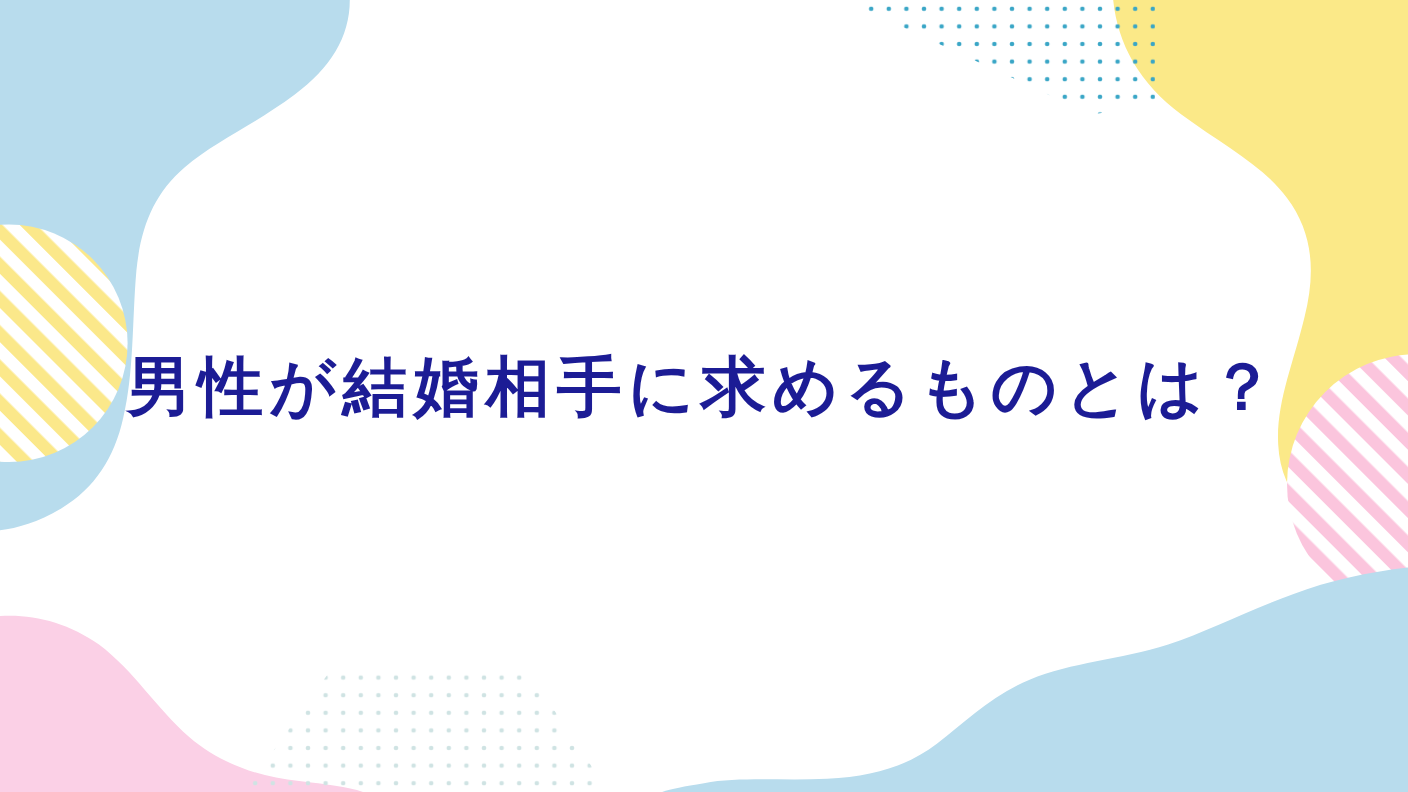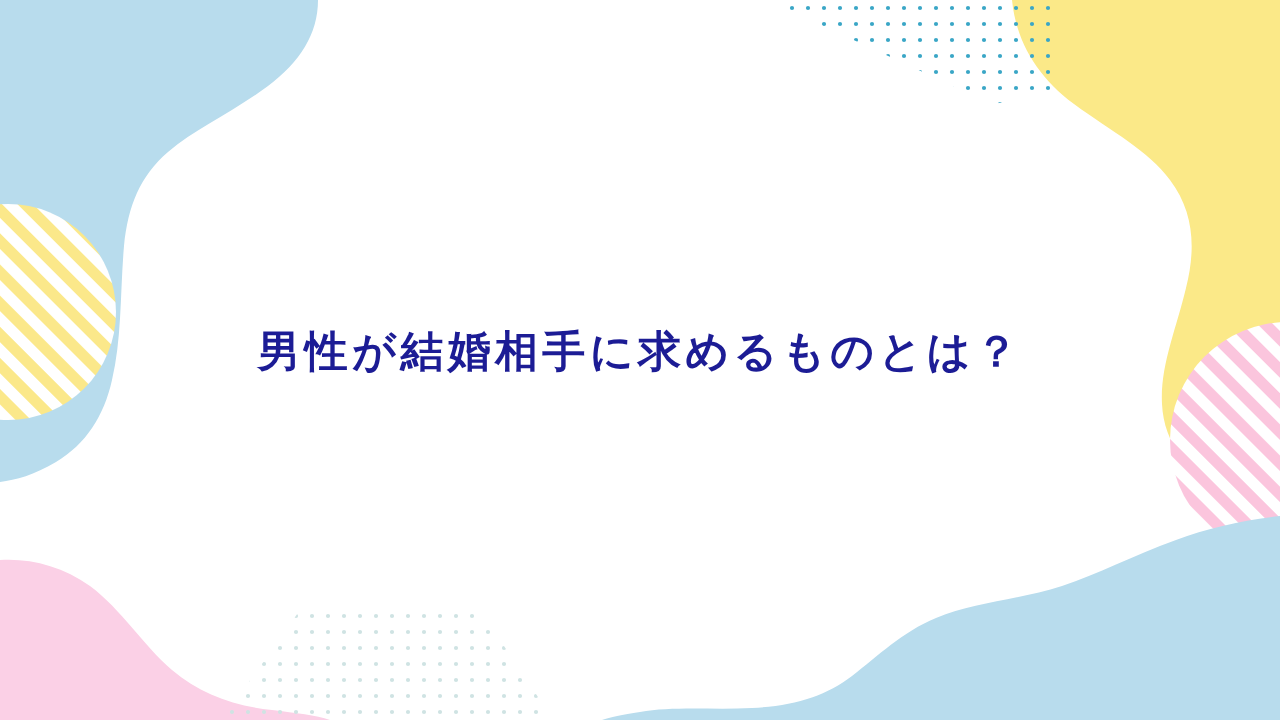--- a/index.html
+++ b/index.html
@@ -37,21 +37,21 @@
     top: 0;
     width: 1280px;
     height: 720px;
     display: flex;
     align-items: center;
     justify-content: center;
   }
   .title {
     font-family: "DejaVu Sans", "Liberation Sans", sans-serif;
     font-weight: 700;
-    font-size: 43px;
+    font-size: 59px;
     line-height: 1.25;
     letter-spacing: 0.10em;
     color: #1c1c95;
     text-align: center;
     white-space: nowrap;
     margin: 0;
     transform: translateY(-8px);
   }
 </style>
 </head>

